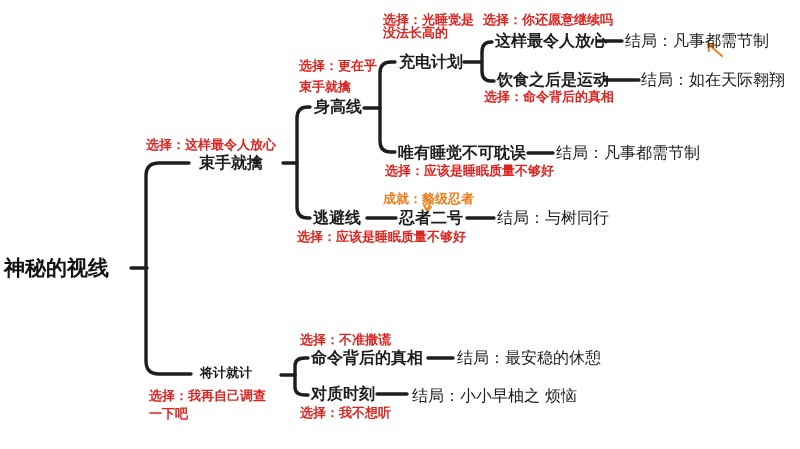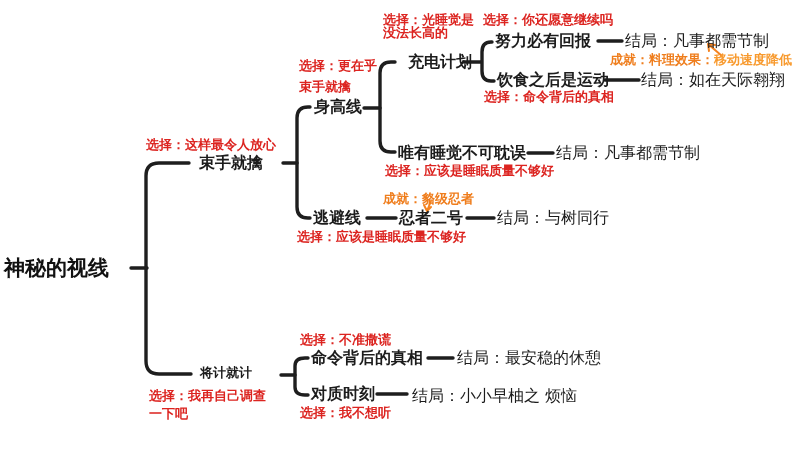--- a/index.html
+++ b/index.html
@@ -58,26 +58,25 @@
 
   <div class="lbl choice" style="left:146px;top:138px">选择：这样最令人放心</div>
   <div class="lbl node" style="left:199px;top:155px">束手就擒</div>
 
   <div class="lbl choice" style="left:299px;top:59px">选择：更在乎</div>
   <div class="lbl choice" style="left:299px;top:80px">束手就擒</div>
   <div class="lbl node" style="left:314px;top:99px">身高线</div>
 
   <div class="lbl choice" style="left:383px;top:13px">选择：光睡觉是</div>
   <div class="lbl choice" style="left:383px;top:26px">没法长高的</div>
-  <div class="lbl node" style="left:408px;top:54px">充电计划</div>
+  <div class="lbl node" style="left:399px;top:54px">充电计划</div>
 
   <div class="lbl choice" style="left:483px;top:13px">选择：你还愿意继续吗</div>
-  <div class="lbl node" style="left:495px;top:33px">努力必有回报</div>
+  <div class="lbl node" style="left:495px;top:33px">这样最令人放心</div>
   <div class="lbl ending" style="left:625px;top:33px">结局：凡事都需节制</div>
-  <div class="lbl ach" style="left:610px;top:53px"><span>成就：料理效果：</span><span class="lighter">移动速度降低</span></div>
 
   <div class="lbl node" style="left:497px;top:72px">饮食之后是运动</div>
   <div class="lbl ending" style="left:641px;top:72px">结局：如在天际翱翔</div>
   <div class="lbl choice" style="left:484px;top:90px">选择：命令背后的真相</div>
 
   <div class="lbl node" style="left:398px;top:145px">唯有睡觉不可耽误</div>
   <div class="lbl ending" style="left:556px;top:145px">结局：凡事都需节制</div>
   <div class="lbl choice" style="left:385px;top:164px">选择：应该是睡眠质量不够好</div>
 
   <div class="lbl ach" style="left:383px;top:192px">成就：貉级忍者</div>

